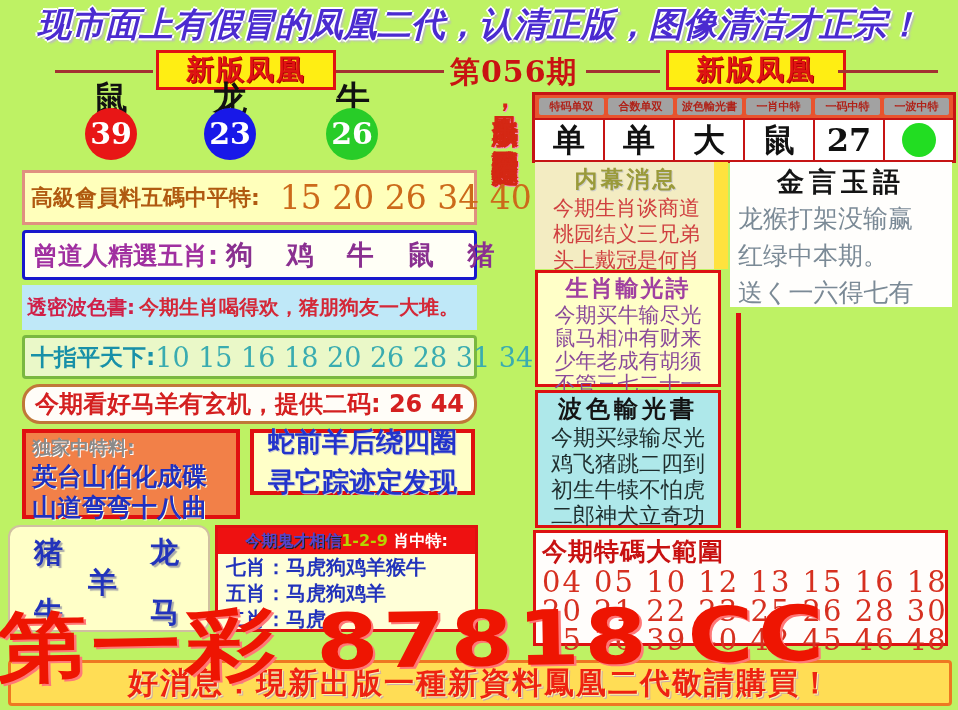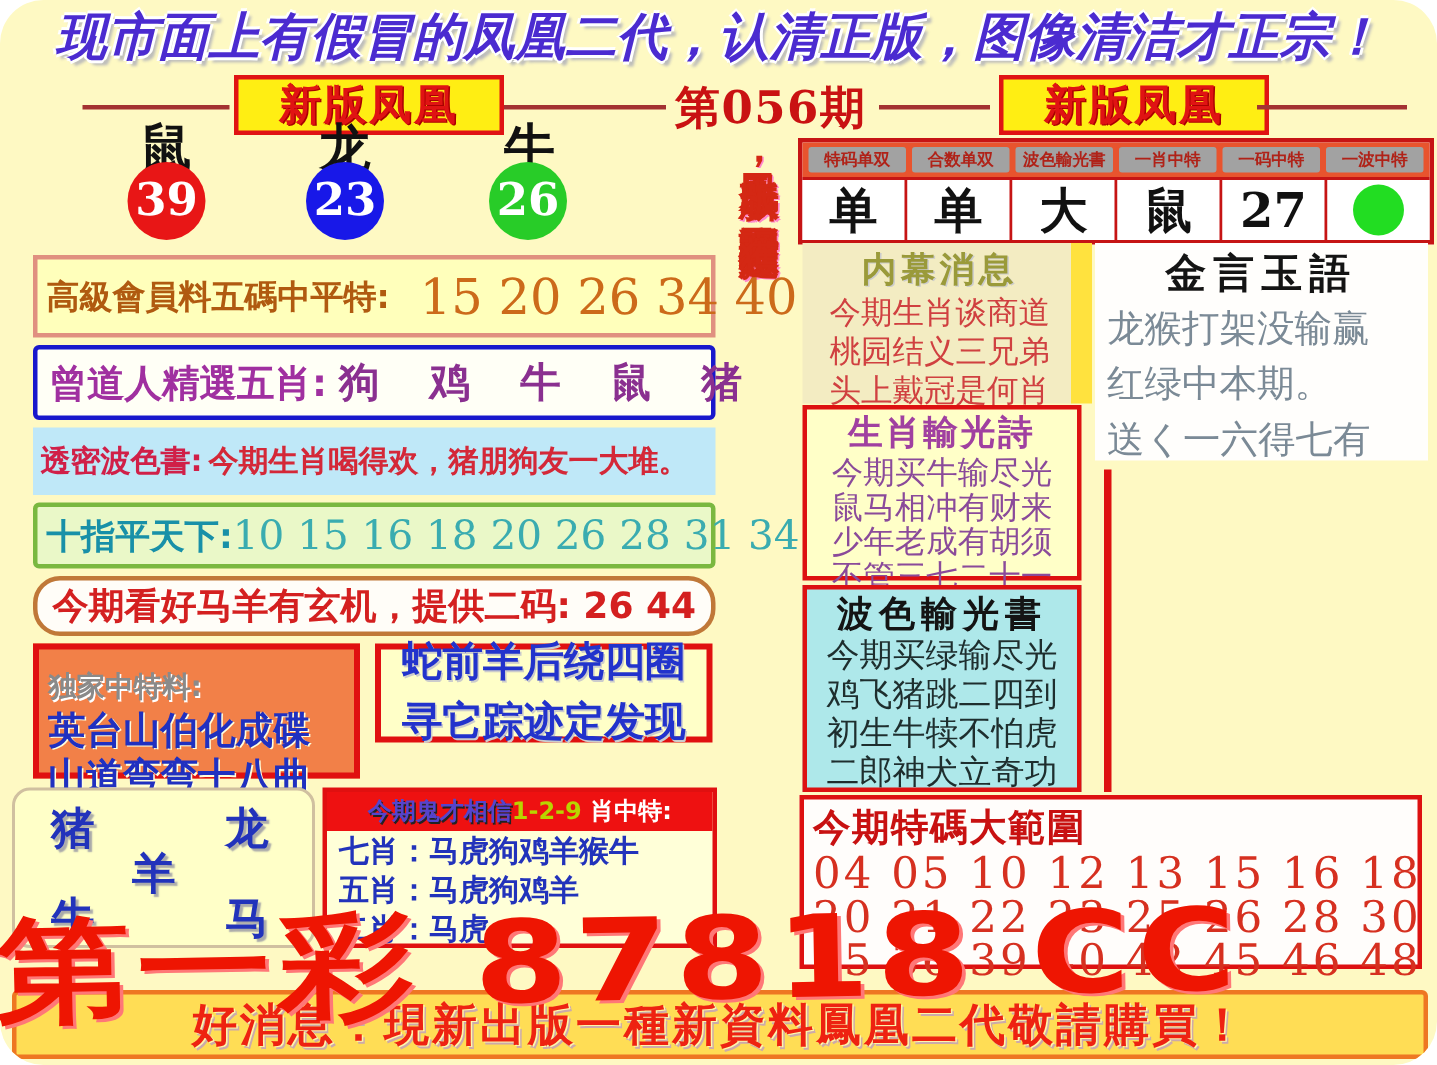--- a/index.html
+++ b/index.html
@@ -1,17 +1,17 @@
 <!DOCTYPE html>
 <html><head>
 <meta charset="utf-8">
 <style>
   html,body{margin:0;padding:0;background:#fff;}
   #page{position:relative;width:958px;height:710px;overflow:hidden;
-        background:#fef9c3;font-family:"DejaVu Sans",sans-serif;border-radius:29px;}
+        background:#bef264;font-family:"DejaVu Sans",sans-serif;}
   .abs{position:absolute;}
   .nowrap{white-space:nowrap;}
 
   
   .top-banner{left:0;top:2px;width:958px;text-align:center;
     font-size:34px;font-weight:bold;font-style:italic;color:#4b2bd0;letter-spacing:0px;
     text-shadow:-2px 0 #fff,2px 0 #fff,0 -2px #fff,0 2px #fff,3px 3px 2px #bbb;}
 
   
   .dash{height:3px;background:#a33232;top:70px;}
@@ -67,21 +67,21 @@
   .ten-box{left:22px;top:335px;width:455px;height:44px;background:#eaf8c8;
     border:3px solid #7ab840;border-radius:4px;display:flex;align-items:center;padding:0 6px;}
   .ten-label{color:#1890a8;font-weight:bold;font-size:23px;white-space:nowrap;}
   .ten-nums{color:#3aacb0;font-size:27px;font-family:"DejaVu Serif",serif;white-space:nowrap;}
 
   .twocode-box{left:22px;top:384px;width:455px;height:40px;background:#fffdf8;
     border:3px solid #c07838;border-radius:18px;display:flex;align-items:center;justify-content:center;}
   .twocode-text{color:#d42020;font-weight:bold;font-size:24px;white-space:nowrap;}
 
   .excl-box{left:22px;top:429px;width:218px;height:90px;background:#f28048;
-    border:4px solid #e01010;padding:12px 6px;}
+    border:4px solid #e01010;padding:2px 6px;}
   .excl-label{color:#8a8a8a;font-weight:bold;font-size:19px;text-shadow:1px 1px 0 #fff;}
   .excl-line{color:#2030c0;font-weight:bold;font-size:25px;line-height:31px;white-space:nowrap;
     text-shadow:1px 1px 0 #ffd;}
 
   .snake-box{left:250px;top:429px;width:225px;height:66px;background:#ffffc8;
     border:4px solid #e01010;display:flex;flex-direction:column;justify-content:center;align-items:center;}
   .snake-line{color:#2233cc;font-weight:bold;font-size:27px;line-height:40px;white-space:nowrap;
     text-shadow:1px 1px 0 #ccc;}
 
   .zgrid-box{left:8px;top:525px;width:202px;height:107px;background:#ffffc8;

